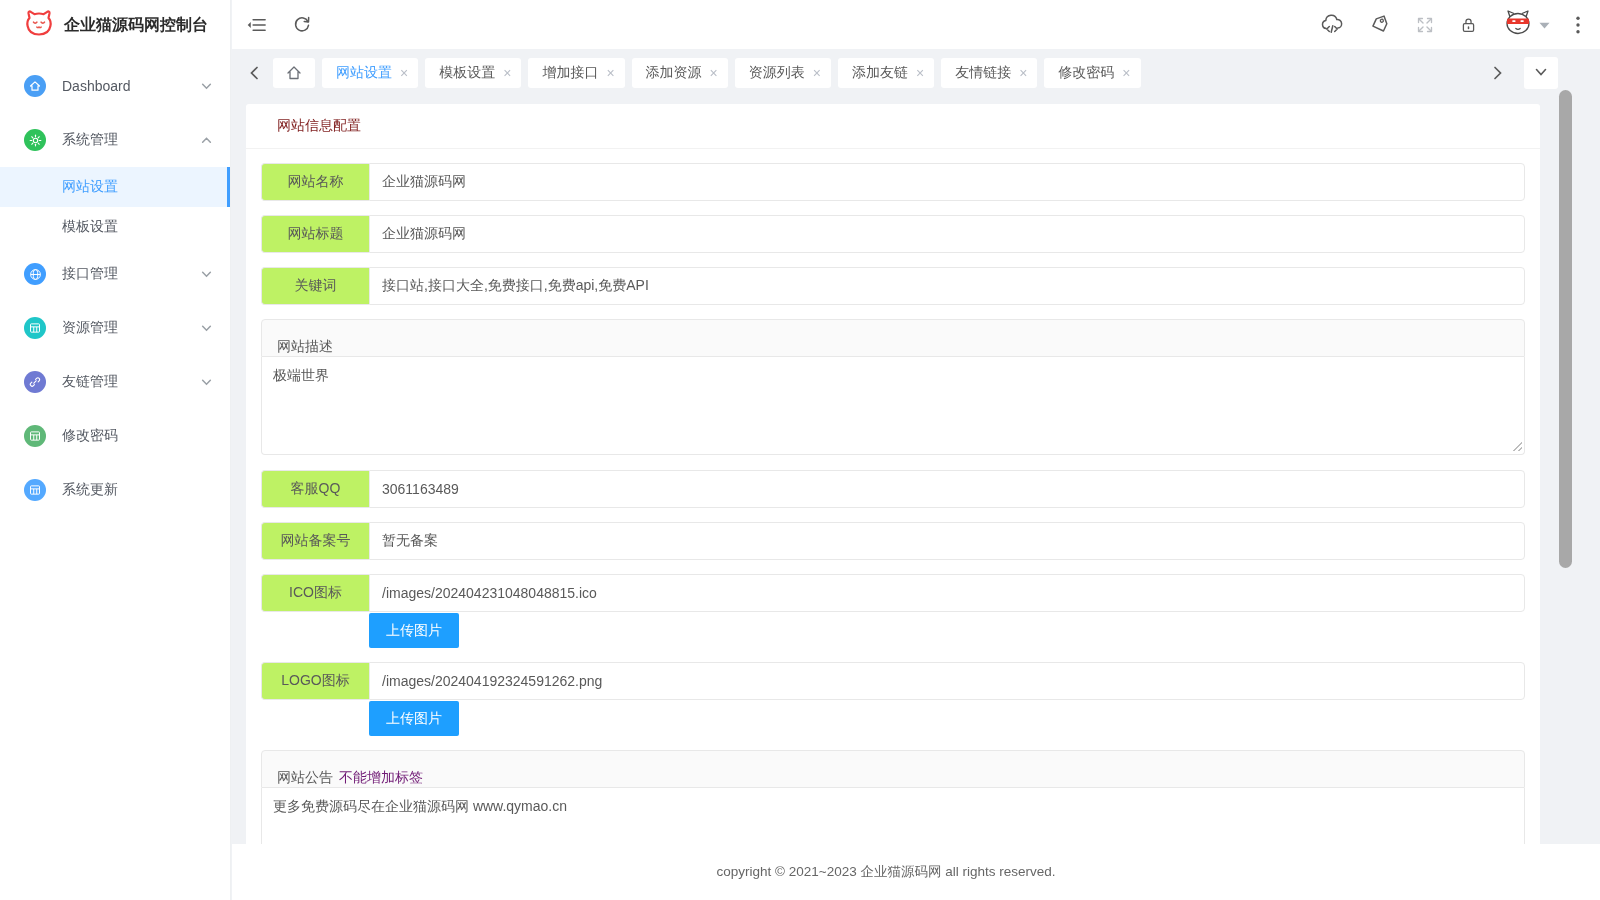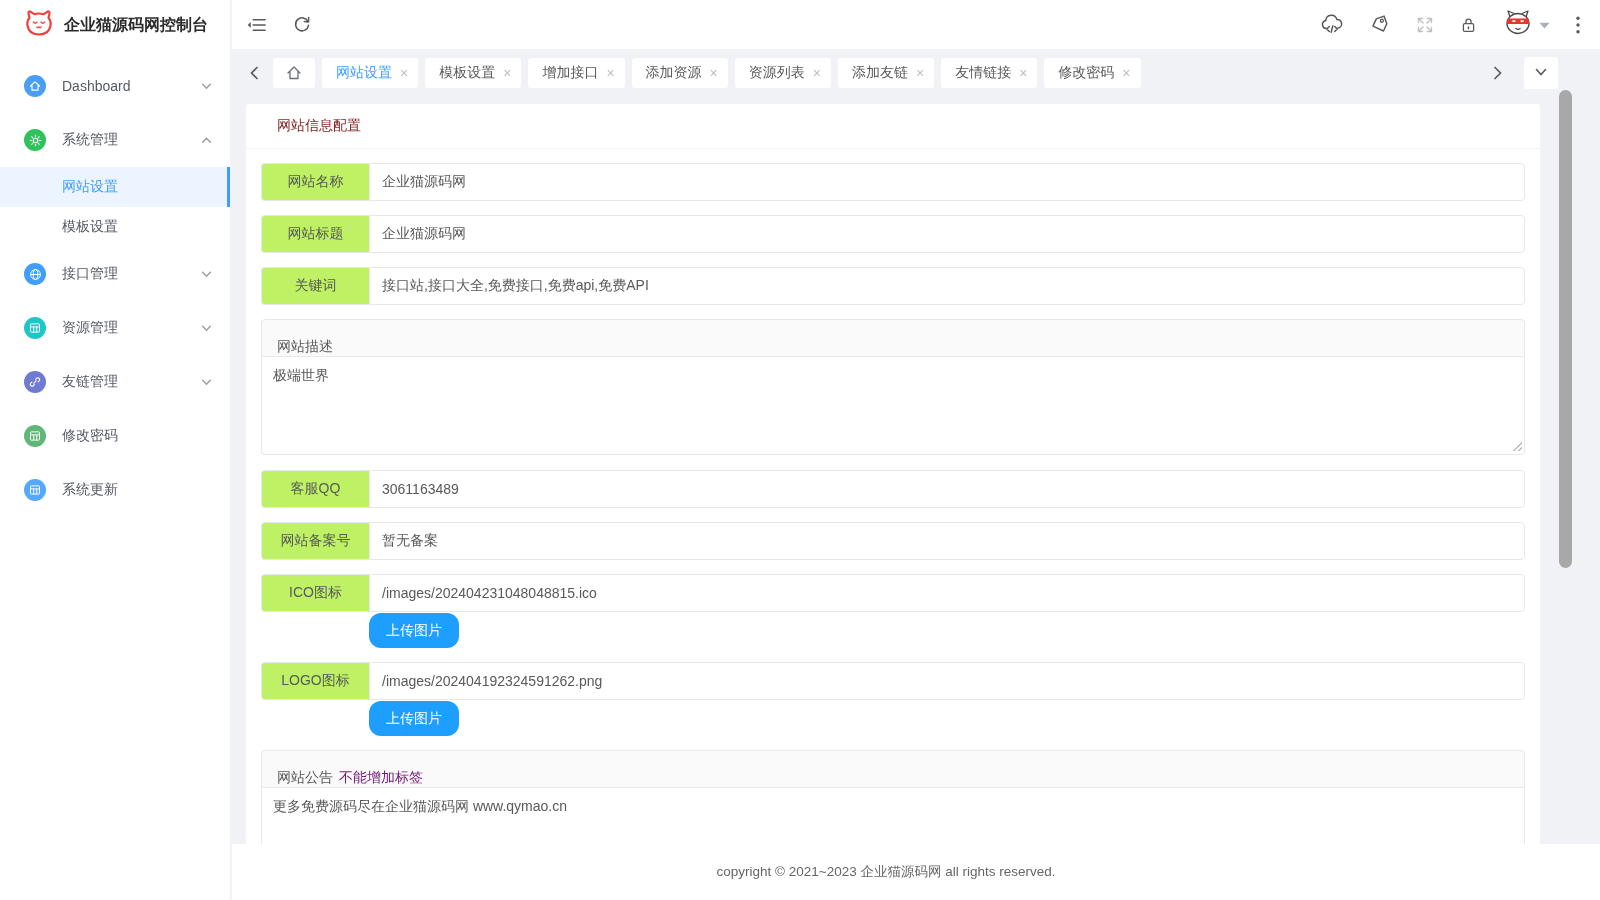--- a/index.html
+++ b/index.html
@@ -47,21 +47,21 @@
   .lbl { width:108px; flex:none; height:38px; display:flex; align-items:center; justify-content:center; background:#bef264; border:1px solid #e8e8e8; border-right:none; border-radius:4px 0 0 4px; font-size:14px; color:#595959; }
   .ipt { flex:1; height:38px; border:1px solid #e8e8e8; border-radius:0 4px 4px 0; padding:16px 12px; font-size:14px; color:#595959; outline:none; background:#fff; font-family:inherit; }
   .block { margin-bottom:15px; position:relative; }
   .block-head { height:38px; display:flex; align-items:flex-end; padding:0 15px; background:#fafafa; border:1px solid #e8e8e8; border-radius:4px 4px 0 0; font-size:14px; color:#595959; gap:6px; }
   .warn { color:#701a75; }
   .block-ta { display:block; width:100%; height:98px; border:1px solid #e8e8e8; border-top:none; border-radius:0 0 4px 4px; padding:8px 11px; font-size:14px; color:#595959; resize:none; outline:none; background:#fff; font-family:inherit; line-height:1.45; }
   .block-ta.short { height:70px; }
   .resize-handle { position:absolute; right:3px; bottom:4px; width:11px; height:11px;
      background:repeating-linear-gradient(-45deg, transparent 0 2px, #bdbdbd 2px 3.5px);
      clip-path:polygon(100% 0, 100% 100%, 0 100%); pointer-events:none; }
-  .upload-btn { display:block; margin:1px 0 14px 108px; height:35px; padding:0 17px; background:#1e9fff; color:#fff; border:none; border-radius:12px; font-size:14px; cursor:pointer; font-family:inherit; }
+  .upload-btn { display:block; margin:1px 0 14px 108px; height:35px; padding:0 17px; background:#1e9fff; color:#fff; border:none; border-radius:2px; font-size:14px; cursor:pointer; font-family:inherit; }
   
   .footer { position:absolute; left:232px; right:0; bottom:0; height:56px; background:#fff; display:flex; align-items:center; justify-content:center; font-size:13.5px; color:#666; padding-right:60px; z-index:2; }
   .scroll-thumb { position:absolute; right:28px; top:90px; width:13px; height:478px; background:#a8a8a8; border-radius:7px; z-index:5; cursor:pointer; }
 </style>
 </head>
 <body>
 
 <div class="sidebar">
   <div class="logo-row">
     <span>

